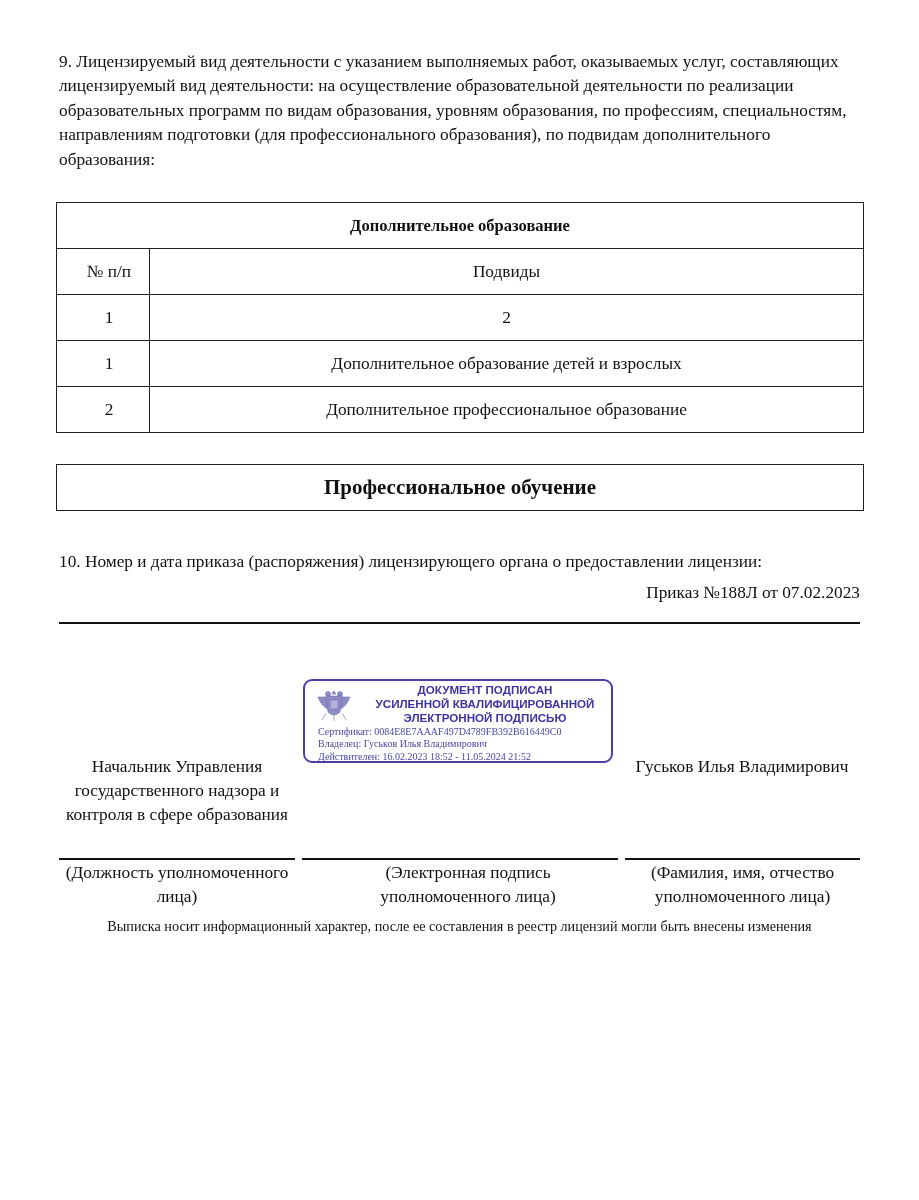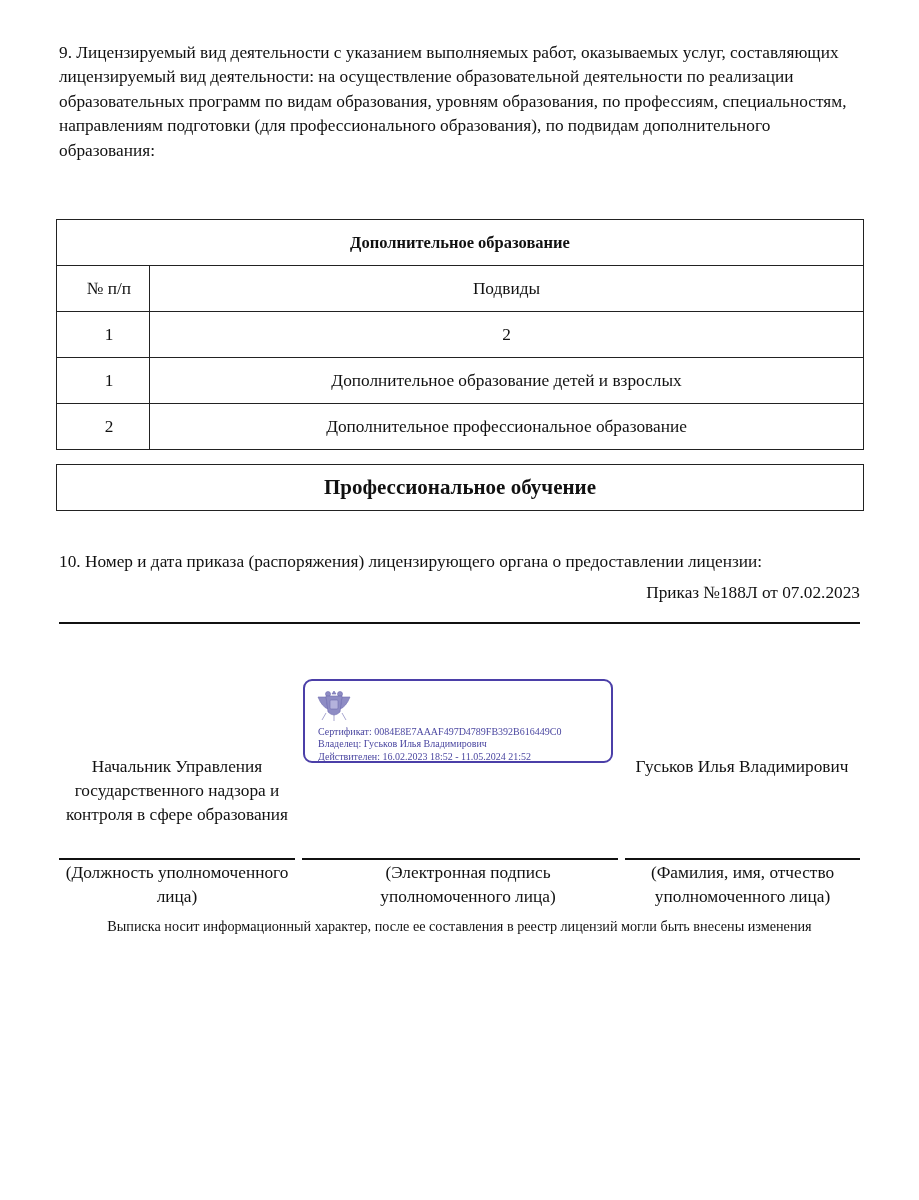--- a/index.html
+++ b/index.html
@@ -1,20 +1,20 @@
 <!DOCTYPE html>
 <html><head>
 <meta charset="utf-8">
 <style>
   html, body { margin: 0; padding: 0; background: #ffffff; }
   body { width: 919px; height: 1200px; position: relative; overflow: hidden;
          font-family: "Liberation Serif", "DejaVu Serif", serif; color: #111; }
-  .para { position: absolute; left: 59px; top: 41px; width: 800px;
+  .para { position: absolute; left: 59px; top: 50px; width: 800px;
           font-size: 17.3px; line-height: 24.4px; }
-  table { border-collapse: collapse; margin-top: 17px; }
+  table { border-collapse: collapse; }
   .tbl { position: absolute; left: 56px; top: 202px; width: 808px; font-size: 17.3px; }
   .tbl td { border: 1px solid #222; text-align: center; height: 45px; padding: 0; }
   .tbl td.num { width: 80px; padding-left: 12px; }
   .tbl td.head { font-weight: bold; font-size: 16.5px; }
   .box2 { position: absolute; left: 56px; top: 464px; width: 806px; height: 45px;
           border: 1px solid #222; display: flex; align-items: center; justify-content: center;
           font-weight: bold; font-size: 21px; }
   .p10 { position: absolute; left: 59px; top: 552px; font-size: 17.3px; }
   .order { position: absolute; left: 59px; top: 582px; width: 801px; text-align: right;
            font-size: 17.3px; border-bottom: 2px solid #111; padding-bottom: 18px; line-height: 22px; }
@@ -76,20 +76,25 @@
       <path d="M20 6 l-2 3 h4 z"></path>
       <circle cx="14" cy="9" r="2.5"></circle>
         <circle cx="26" cy="9" r="2.5"></circle>
       <path d="M4 12 q4 10 10 12 l-2 -12 z"></path>
       <path d="M36 12 q-4 10 -10 12 l2 -12 z"></path>
       <path d="M12 11 h16 l-2 16 q-6 6 -12 0 z"></path>
       <rect x="16" y="15" width="8" height="9" rx="1" fill="#b4b2dc"></rect>
       <path d="M12 28 l-4 7 M28 28 l4 7 M20 30 v6"></path>
     </g>
   </svg>
+  <div class="title">
+    <div>ДОКУМЕНТ ПОДПИСАН</div>
+    <div>УСИЛЕННОЙ КВАЛИФИЦИРОВАННОЙ</div>
+    <div>ЭЛЕКТРОННОЙ ПОДПИСЬЮ</div>
+  </div>
   <div class="meta">
     <div>Сертификат: 0084E8E7AAAF497D4789FB392B616449C0</div>
     <div>Владелец: Гуськов Илья Владимирович</div>
     <div>Действителен: 16.02.2023 18:52 - 11.05.2024 21:52</div>
   </div>
 </div>
 
 <div class="pos">Начальник Управления государственного надзора и контроля в сфере образования</div>
 <div class="fio">Гуськов Илья Владимирович</div>
 

